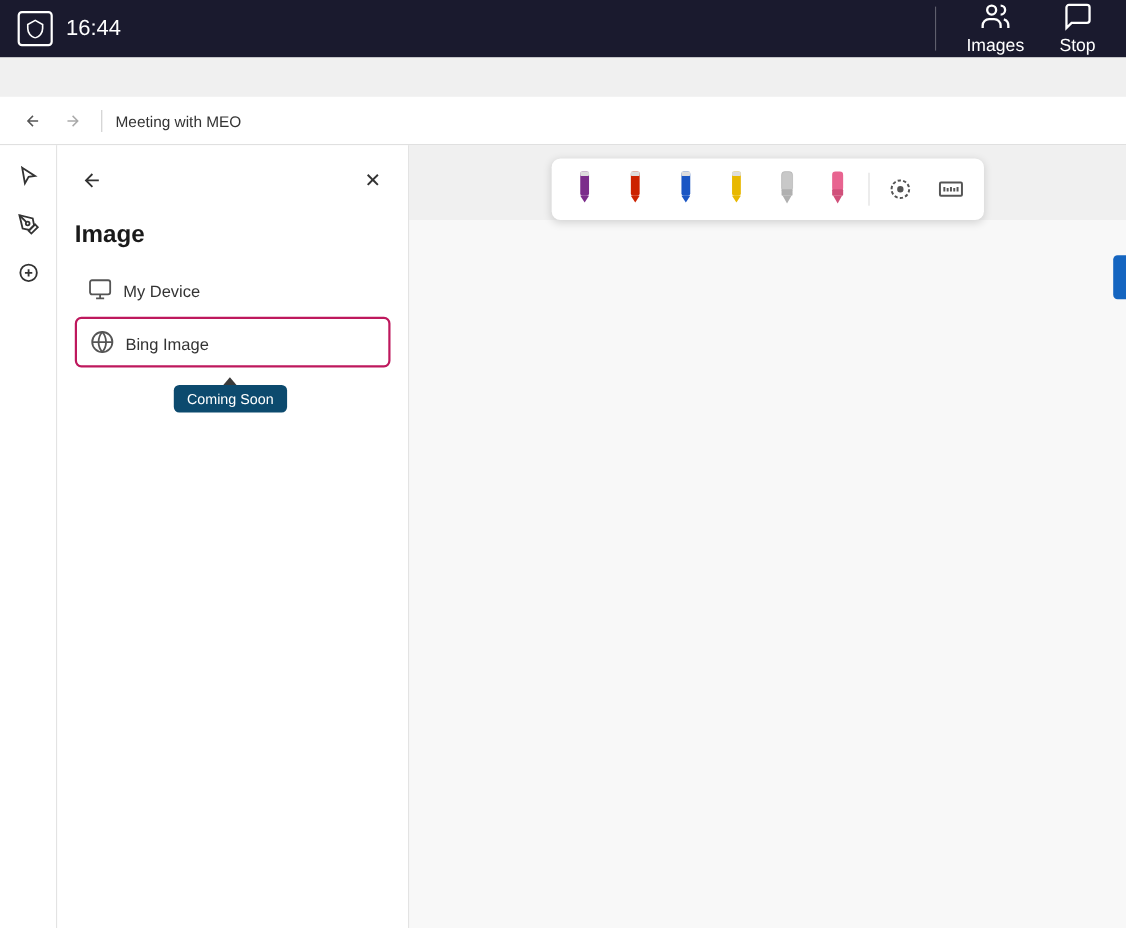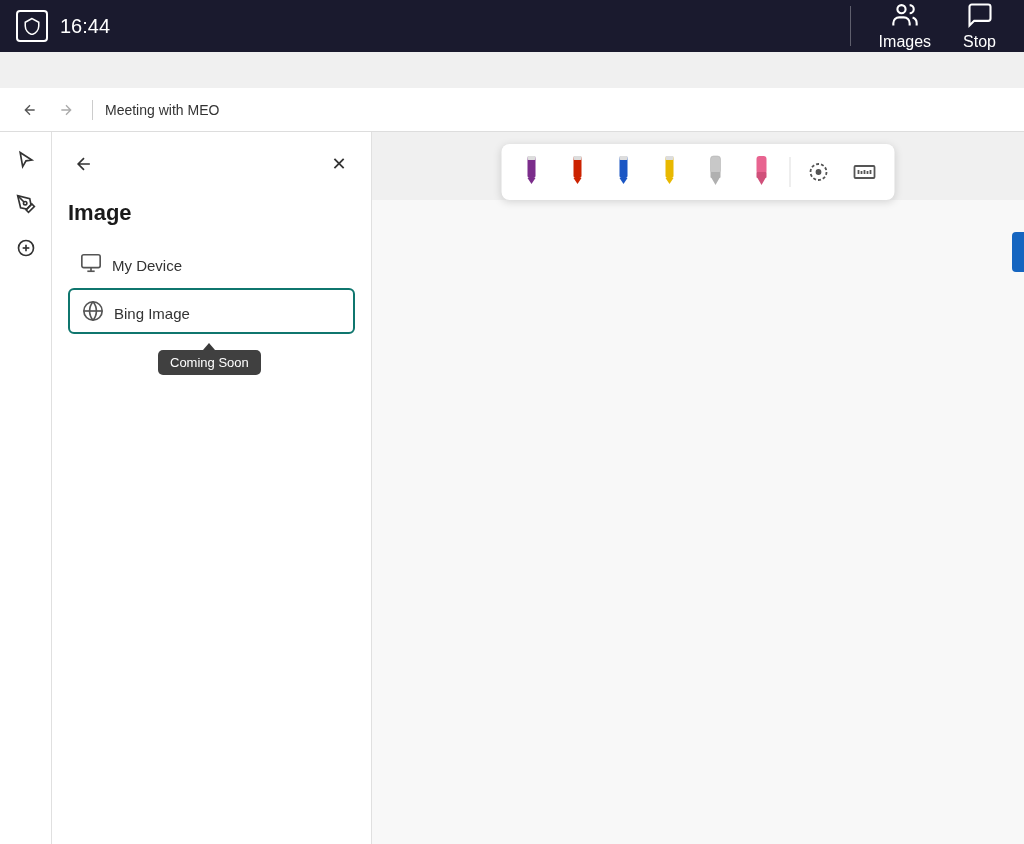--- a/index.html
+++ b/index.html
@@ -165,29 +165,29 @@
       align-items: flex-end;
       gap: 10px;
       padding: 10px 12px;
       border-radius: 6px;
       cursor: pointer;
       font-size: 15px;
       color: #333;
       margin-bottom: 4px;
     }
     .panel-item-bing {
-      border: 2px solid #0f766e;
+      border: 2px solid #be185d;
       border-radius: 6px;
       position: relative;
     }
 
     
     .tooltip {
       position: absolute;
-      background: #404040;
+      background: #0c4a6e;
       color: white;
       padding: 5px 12px;
       border-radius: 5px;
       font-size: 13px;
       font-weight: 500;
       top: 60px;
       left: 88px;
       white-space: nowrap;
       z-index: 10;
     }

